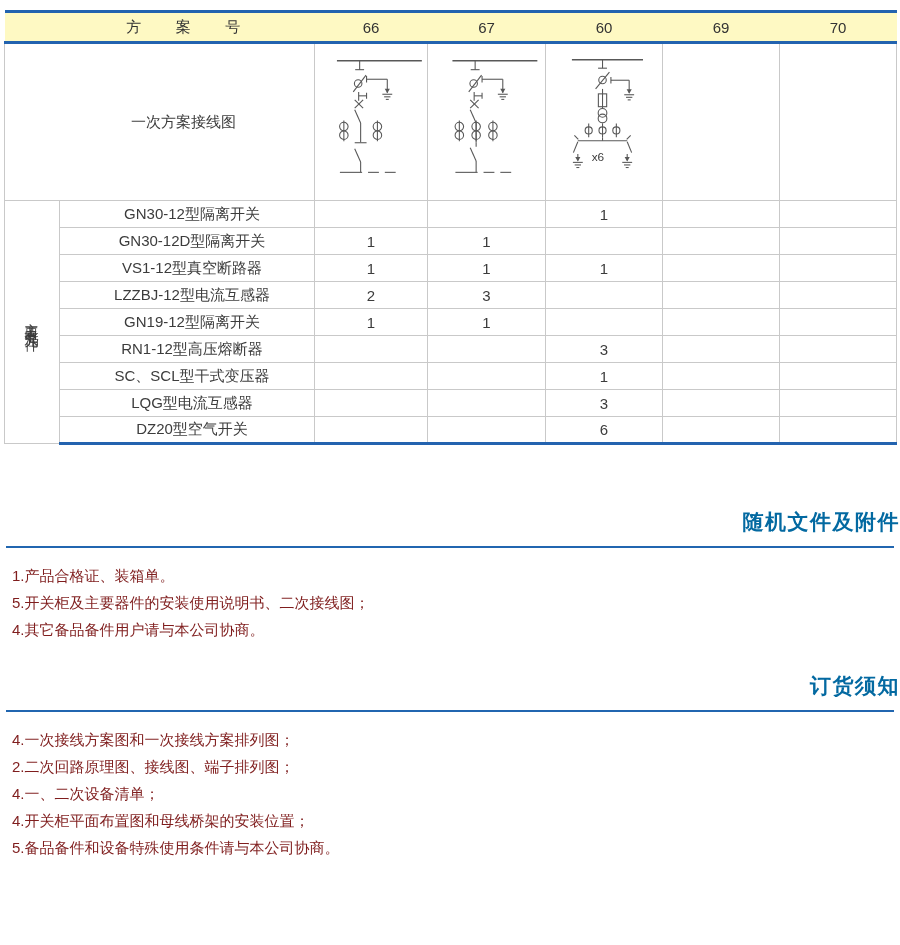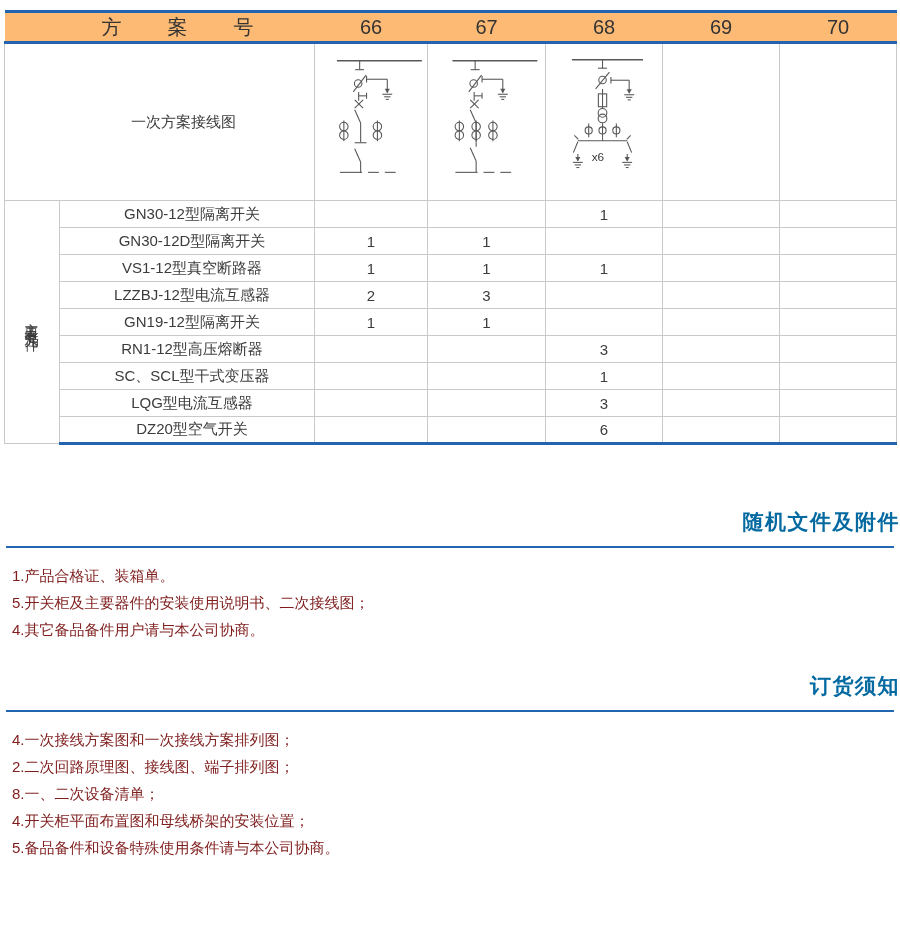--- a/index.html
+++ b/index.html
@@ -17,25 +17,25 @@
     border-collapse:collapse; table-layout:fixed;
     width:892px; margin:10px 0 0 4px;
   }
   table.scheme td {
     border:1px solid #c9c9c9;
     font-size:15px; color:#3c3c3c;
     text-align:center; vertical-align:middle;
     overflow:hidden;
   }
   tr.hdr td {
-    background:#fdba74;
+    background:#fef9c3;
     border-left:none; border-right:none;
     border-top:3px solid #2363af;
     border-bottom:3px solid #2363af;
-    height:31px; font-size:20px; color:#333;
+    height:31px; font-size:15px; color:#333;
   }
   td.hdr-label { text-align:left; padding-left:82px; }
   td.hdr-label span { letter-spacing:2.3em; }
   tr.diag td { height:158px; border-top:none; }
   td.diag-label {
     border:none; border-bottom:1px solid #c9c9c9;
     text-align:left; padding-left:48px; font-size:15px;
   }
   tr.crow td { height:27px; }
   td.side {
@@ -99,21 +99,21 @@
         <col style="width:117px">
       <col style="width:117px">
         <col style="width:117px">
     </colgroup>
 
     <tbody>
         <tr class="hdr">
       <td class="hdr-label" colspan="2"><span>方案号</span></td>
       <td>66</td>
       <td>67</td>
-      <td>68</td>
+      <td>60</td>
       <td>69</td>
       <td>70</td>
     </tr>
 
     <tr class="diag">
       <td class="diag-label" colspan="2">一次方案接线图</td>
       <td>
         <svg class="diag" viewBox="0 0 113 158" stroke="#585858" stroke-width="1.1" fill="none">
           <line x1="22" y1="17" x2="108" y2="17" stroke-width="1.6"></line>
           <line x1="45" y1="17" x2="45" y2="26"></line>
@@ -290,18 +290,18 @@
     <p class="li first">1.产品合格证、装箱单。</p>
     <p class="li">5.开关柜及主要器件的安装使用说明书、二次接线图；</p>
     <p class="li">4.其它备品备件用户请与本公司协商。</p>
   </div>
 
   <div class="sec second">
     <h2>订货须知</h2>
     <div class="rule"></div>
     <p class="li first">4.一次接线方案图和一次接线方案排列图；</p>
     <p class="li">2.二次回路原理图、接线图、端子排列图；</p>
-    <p class="li">8.一、二次设备清单；</p>
+    <p class="li">4.一、二次设备清单；</p>
     <p class="li">4.开关柜平面布置图和母线桥架的安装位置；</p>
     <p class="li">5.备品备件和设备特殊使用条件请与本公司协商。</p>
   </div>
 
 </div>
 
 </body></html>

